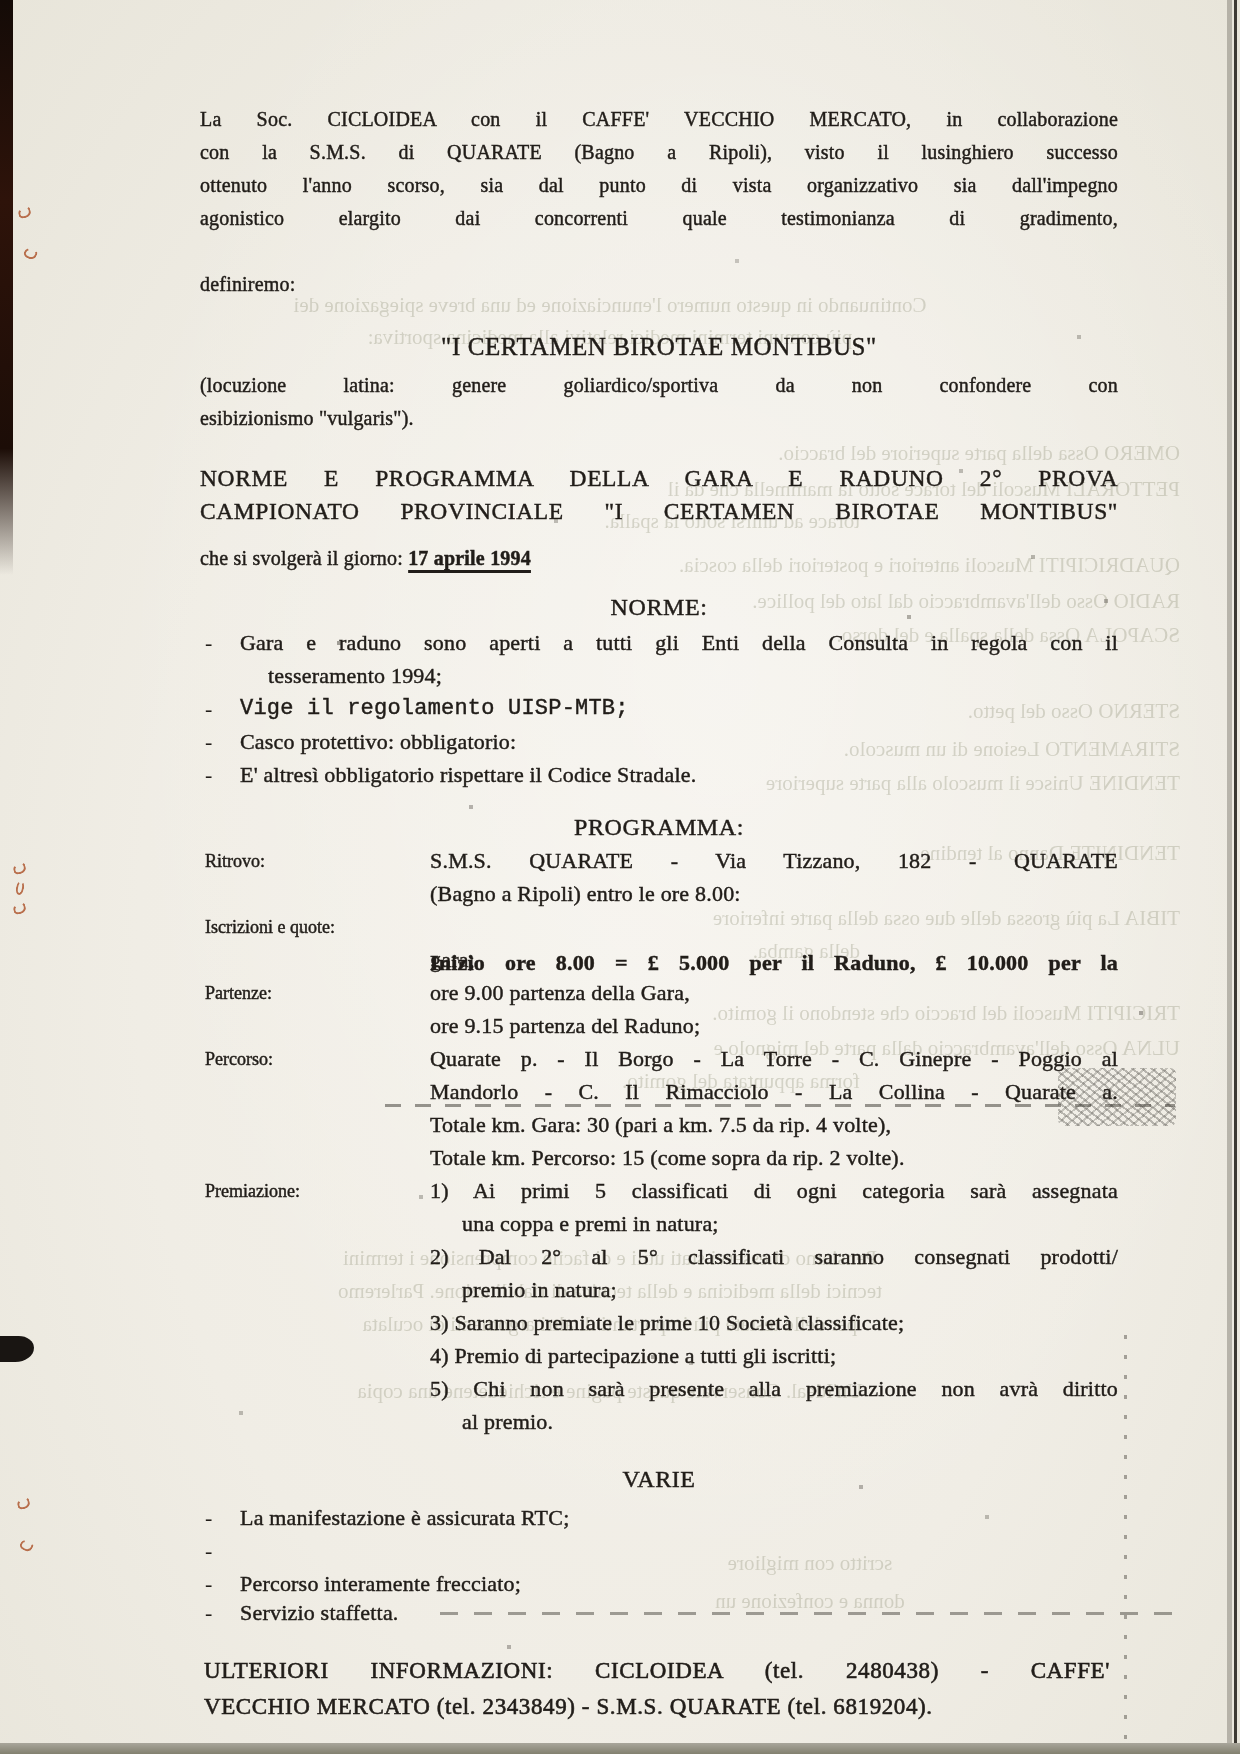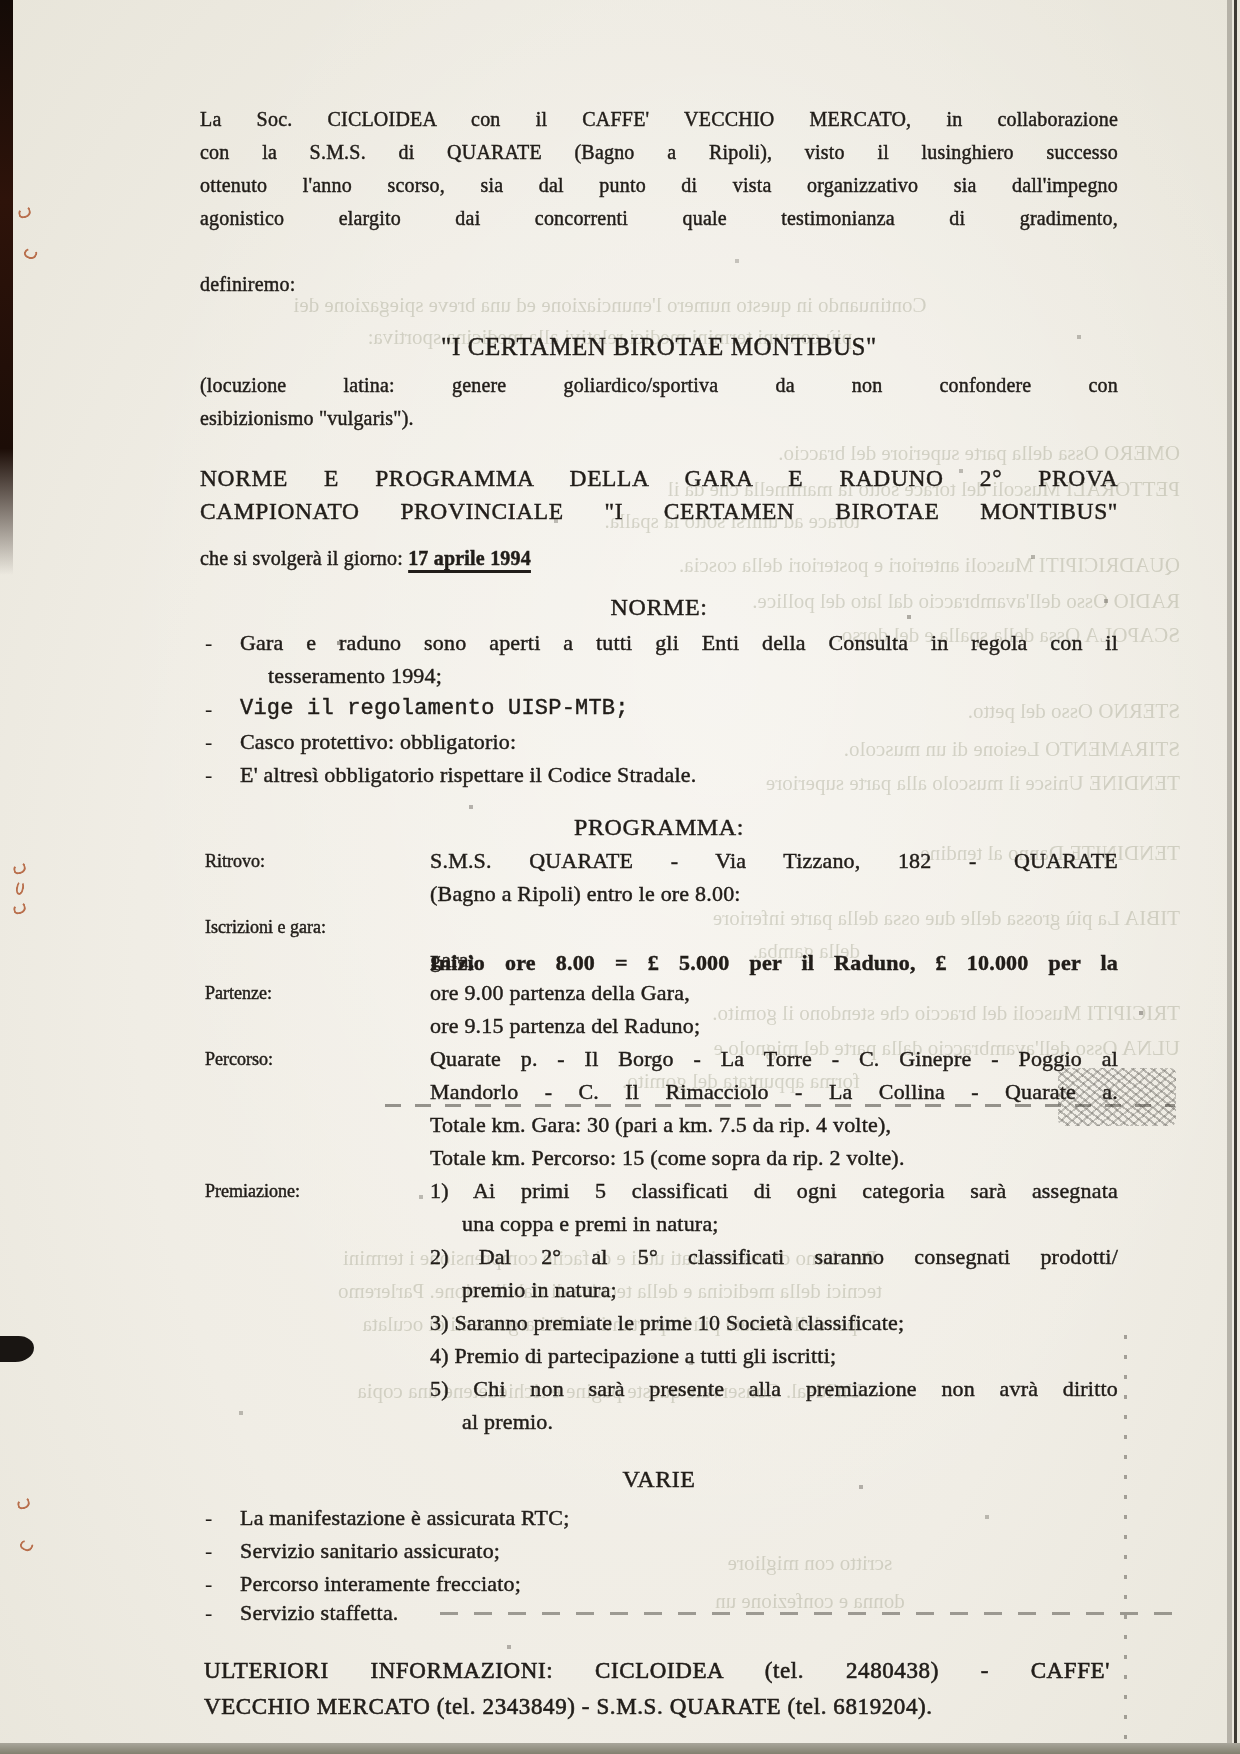--- a/index.html
+++ b/index.html
@@ -131,21 +131,21 @@
   <div class="btxt" style="top:727px;">Casco protettivo: obbligatorio:</div>
   <div class="dash" style="top:760px;">-</div>
   <div class="btxt" style="top:760px;">E' altresì obbligatorio rispettare il Codice Stradale.</div>
 
   <div class="ln center h-sec caps" style="top:812px;">PROGRAMMA:</div>
 
   <div class="lbl" style="top:846px;">Ritrovo:</div>
   <div class="val just" style="top:846px;">S.M.S.  QUARATE  -  Via Tizzano,  182  -  QUARATE</div>
   <div class="val" style="top:879px;">(Bagno a Ripoli) entro le ore 8.00:</div>
 
-  <div class="lbl" style="top:912px;">Iscrizioni e gara:</div>
+  <div class="lbl" style="top:912px;">Iscrizioni e quote:</div>
   <div class="val just" style="top:948px;font-weight:bold;">Inizio ore 8.00 = £ 5.000 per il  Raduno,  £ 10.000 per la</div>
   <div class="val" style="top:945px;">gara;</div>
 
   <div class="lbl" style="top:978px;">Partenze:</div>
   <div class="val" style="top:978px;">ore 9.00 partenza della Gara,</div>
   <div class="val" style="top:1011px;">ore 9.15 partenza del Raduno;</div>
 
   <div class="lbl" style="top:1044px;">Percorso:</div>
   <div class="val just" style="top:1044px;">Quarate p. - Il Borgo  -  La Torre  -  C. Ginepre - Poggio al</div>
   <div class="val just" style="top:1077px;">Mandorlo  -  C. Il Rimacciolo  -  La Collina  -  Quarate a.</div>
@@ -159,21 +159,20 @@
   <div class="val vwrap" style="top:1275px;">premio in natura;</div>
   <div class="val" style="top:1308px;">3) Saranno premiate le prime 10 Società classificate;</div>
   <div class="val" style="top:1341px;">4) Premio di partecipazione a tutti gli iscritti;</div>
   <div class="val just" style="top:1374px;">5) Chi non sarà presente alla premiazione non avrà diritto</div>
   <div class="val vwrap" style="top:1407px;">al premio.</div>
 
   <div class="ln center h-sec caps" style="top:1464px;">VARIE</div>
   <div class="dash" style="top:1503px;">-</div>
   <div class="btxt" style="top:1503px;">La manifestazione è assicurata RTC;</div>
   <div class="dash" style="top:1536px;">-</div>
-  <div class="btxt" style="top:1536px;">Servizio sanitario assicurato;</div>
   <div class="dash" style="top:1569px;">-</div>
   <div class="btxt" style="top:1569px;">Percorso interamente frecciato;</div>
   <div class="dash" style="top:1598px;">-</div>
   <div class="btxt" style="top:1598px;">Servizio staffetta.</div>
 
   <div class="ln just foot caps" style="top:1656px;">ULTERIORI  INFORMAZIONI:  CICLOIDEA  (tel.  2480438)  -  CAFFE'</div>
   <div class="ln foot caps" style="top:1692px;">VECCHIO MERCATO (tel. 2343849) - S.M.S. QUARATE (tel. 6819204).</div>
 
   <div class="lstrip"></div>
   <div class="blob"></div>

